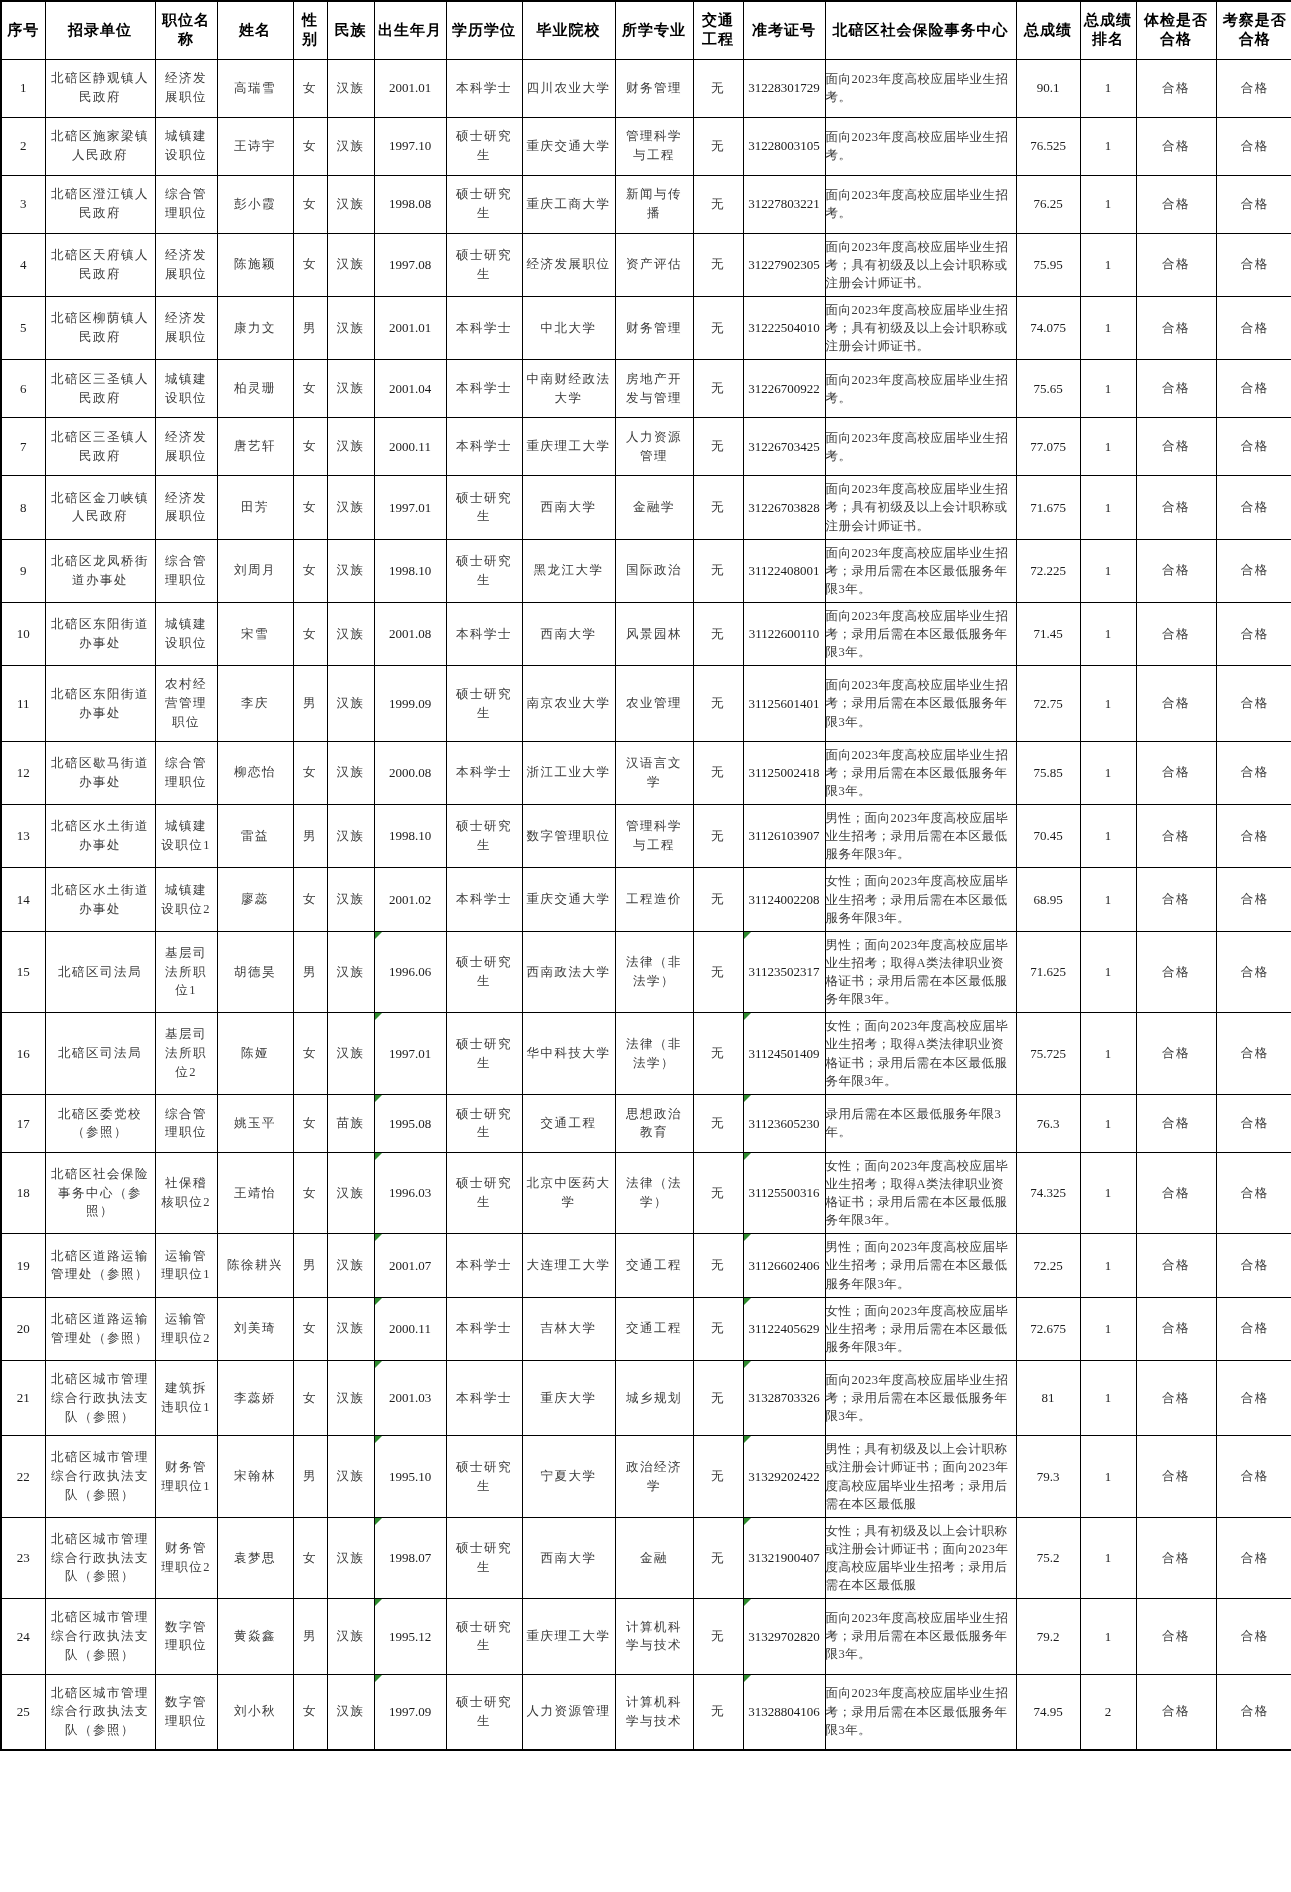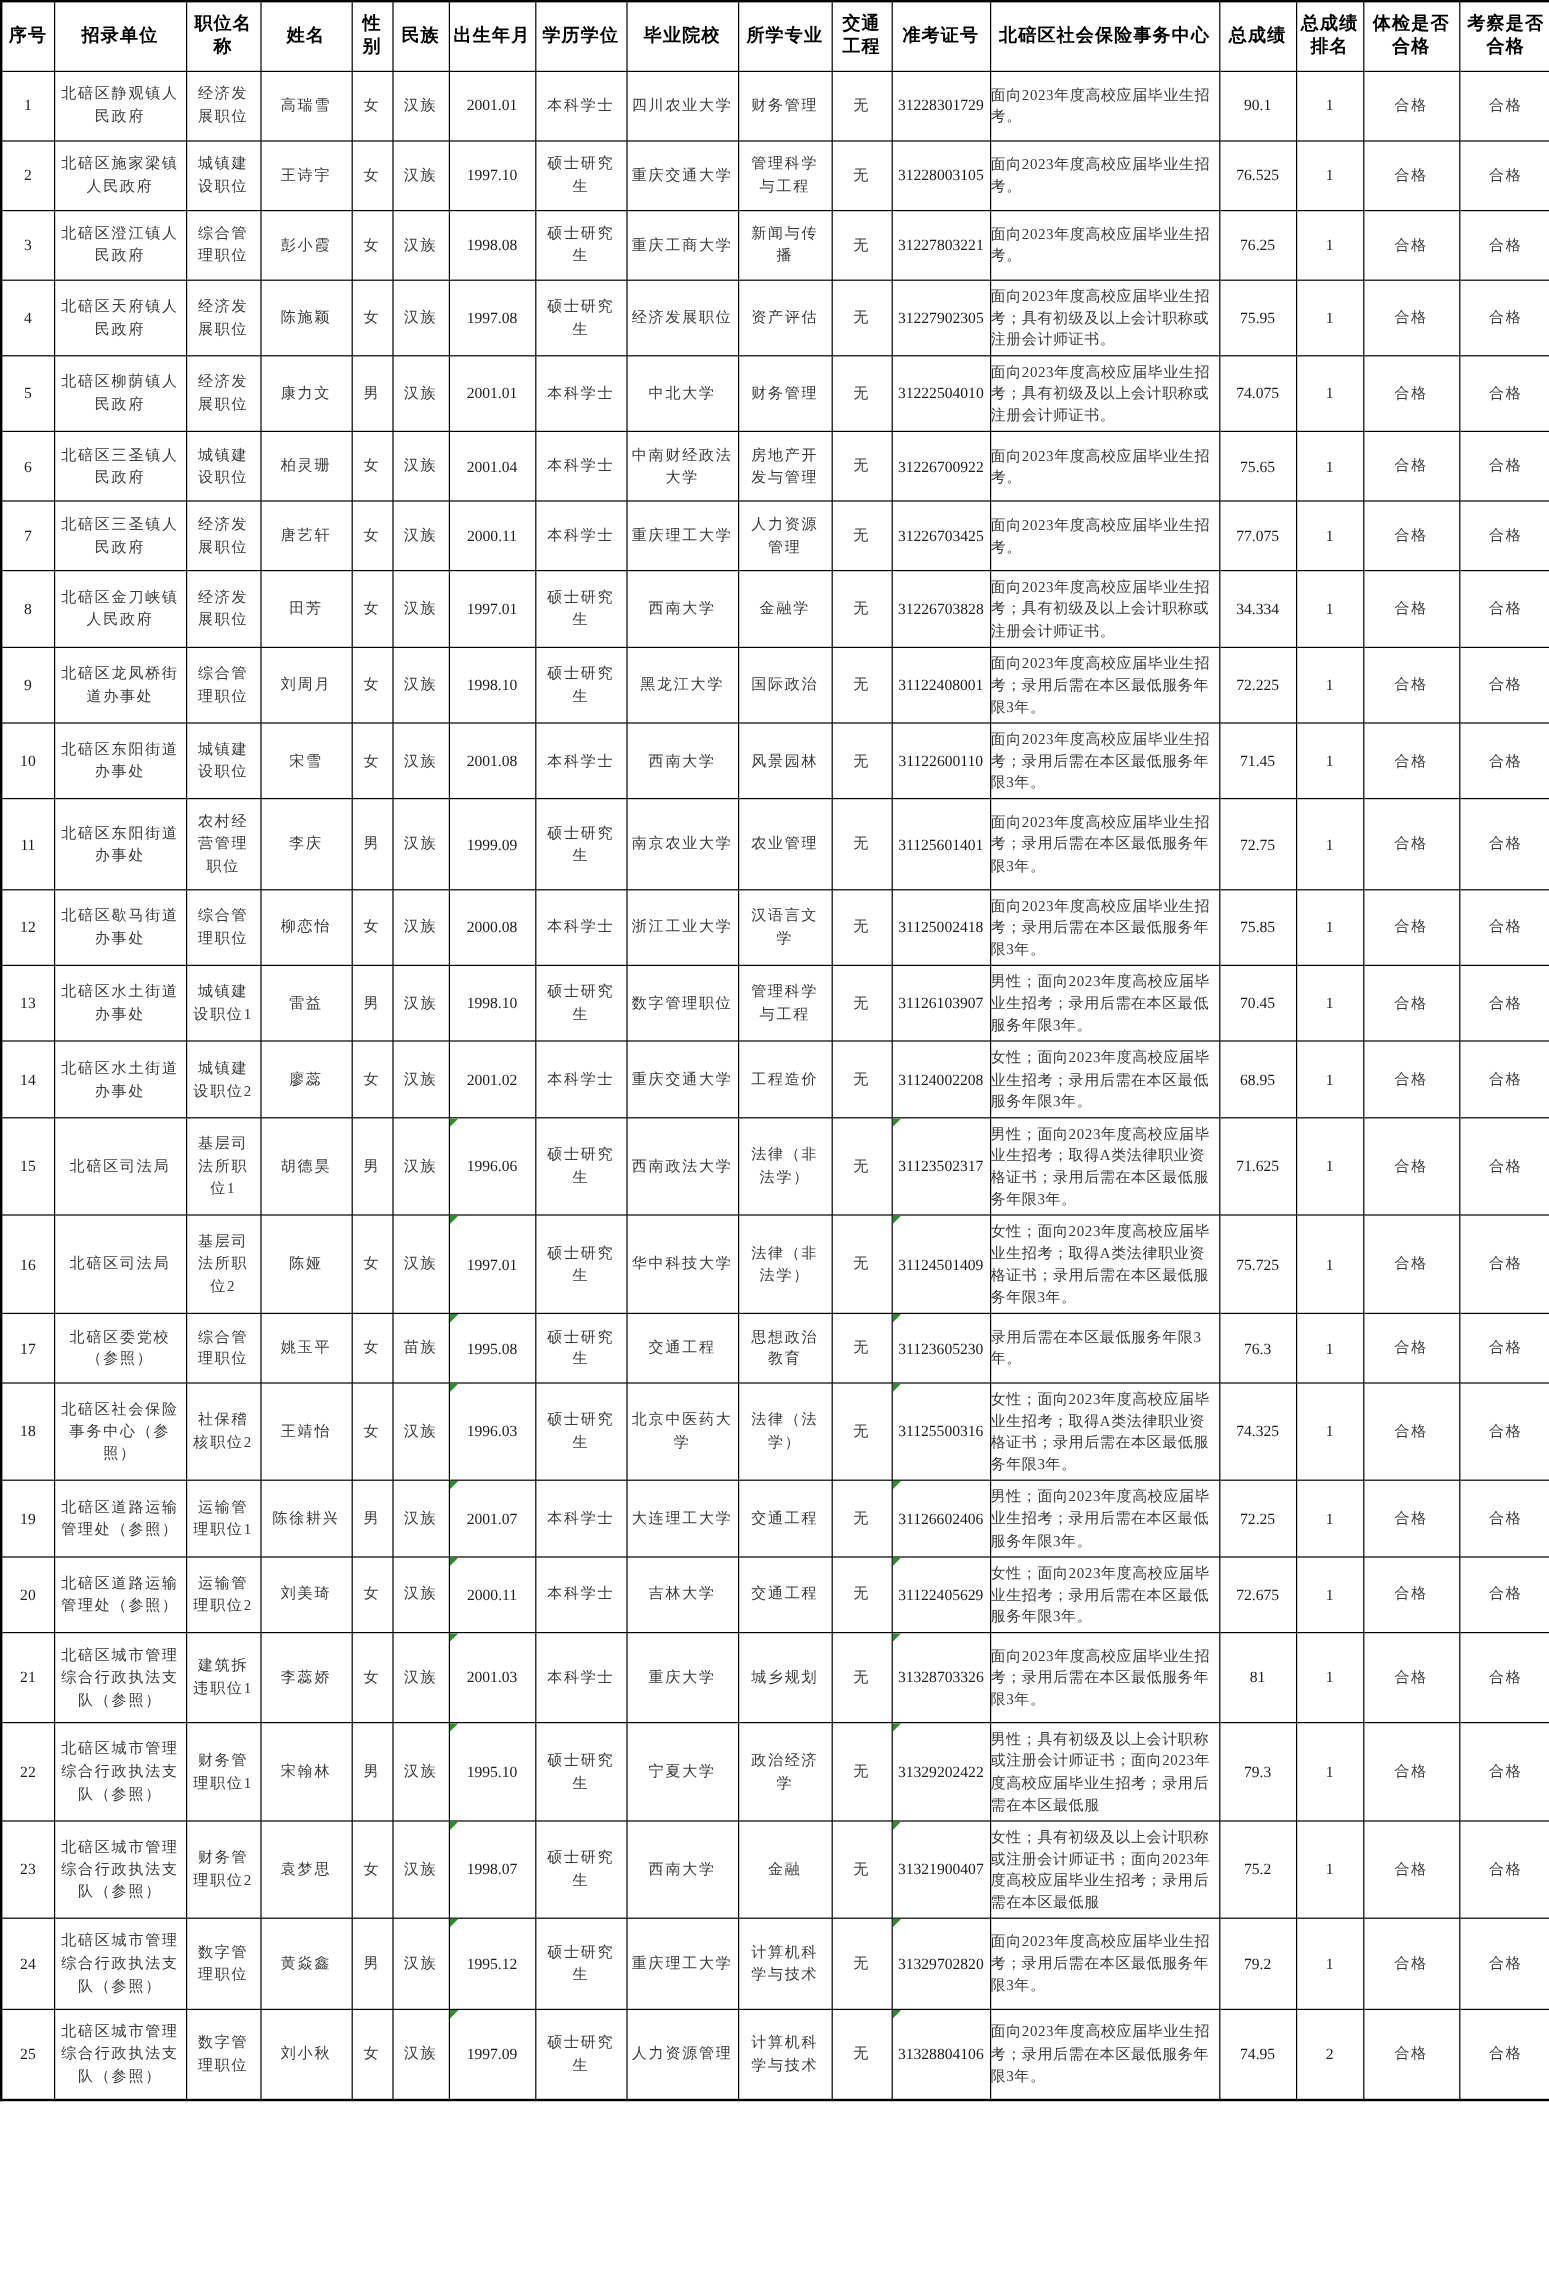--- a/index.html
+++ b/index.html
@@ -249,21 +249,21 @@
           <td class="col-name"><span>田芳</span></td>
           <td class="col-gender"><span>女</span></td>
           <td class="col-ethnicity"><span>汉族</span></td>
           <td class="col-birth"><span>1997.01</span></td>
           <td class="col-degree"><span>硕士研究生</span></td>
           <td class="col-school"><span>西南大学</span></td>
           <td class="col-major"><span>金融学</span></td>
           <td class="col-work_unit"><span>无</span></td>
           <td class="col-ticket"><span>31226703828</span></td>
           <td class="col-conditions"><span>面向2023年度高校应届毕业生招考；具有初级及以上会计职称或注册会计师证书。</span></td>
-          <td class="col-score"><span>34.334</span></td>
+          <td class="col-score"><span>71.675</span></td>
           <td class="col-rank"><span>1</span></td>
           <td class="col-physical"><span>合格</span></td>
           <td class="col-inspection"><span>合格</span></td>
         </tr>
         <tr>
           <td class="col-index"><span>9</span></td>
           <td class="col-unit"><span>北碚区龙凤桥街道办事处</span></td>
           <td class="col-position"><span>综合管理职位</span></td>
           <td class="col-name"><span>刘周月</span></td>
           <td class="col-gender"><span>女</span></td>

